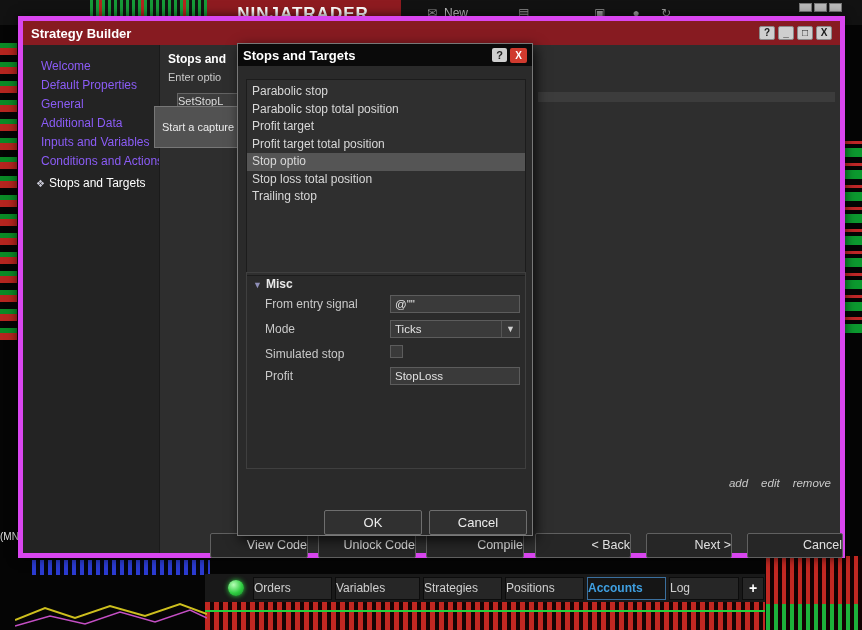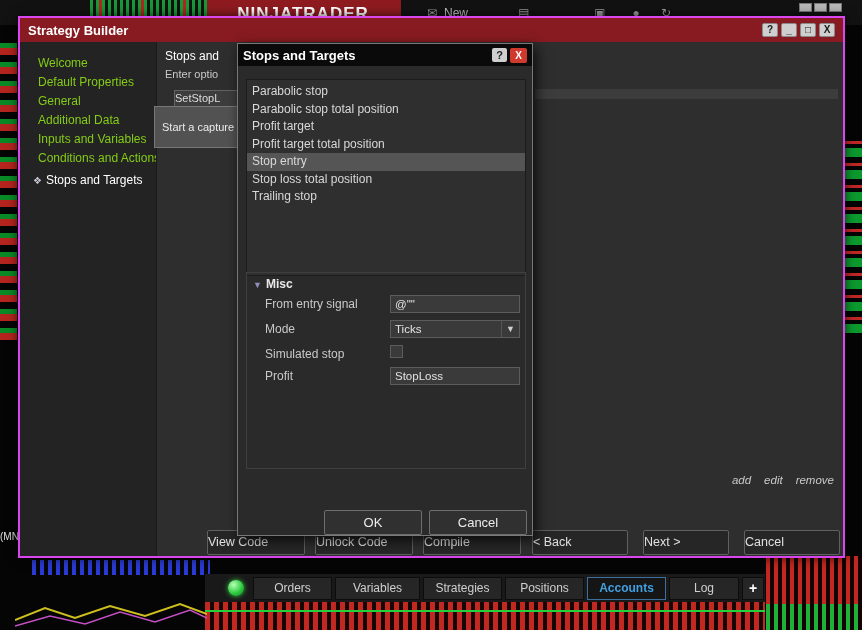--- a/index.html
+++ b/index.html
@@ -32,52 +32,52 @@
   .rightcluster::after{content:"";position:absolute;left:0;bottom:0;width:100%;height:26px;
     background:repeating-linear-gradient(90deg,#1db13a 0 4px,transparent 4px 8px)}
   .waves{position:absolute;left:15px;top:598px;z-index:2}
   .chart-label{position:absolute;left:0;top:531px;color:#e0e0e0;font-size:10px;z-index:2}
 
   
   .tabstrip{position:absolute;left:205px;top:574px;width:560px;height:28px;background:#191919;z-index:6;
             display:flex;align-items:center}
   .status-orb{width:16px;height:16px;border-radius:50%;margin:0 9px 0 23px;flex:0 0 auto;
     background:radial-gradient(circle at 35% 30%,#b6ffb6,#2ecc40 55%,#157a24);box-shadow:0 0 5px #2ecc40}
-  .tab{height:23px;line-height:21px;width:79px;text-align:center;background:#262626;border:1px solid #0c0c0c;
+  .tab{height:23px;line-height:21px;width:79px;background:#262626;border:1px solid #0c0c0c;
        color:#cfcfcf;font-size:12px;margin-right:3px;white-space:nowrap;overflow:hidden}
   .tab.wide{width:85px}
   .tab.narrow{width:70px}
   .tab.active{color:#3f9fe0;font-weight:bold;background:#151515;border-color:#3a6f9e}
   .tab-add{width:22px;height:23px;line-height:20px;text-align:center;color:#fff;font-weight:bold;font-size:14px;
            background:#262626;border:1px solid #0c0c0c}
 
   
-  .sbw{position:absolute;left:18px;top:16px;width:827px;height:542px;background:#2e2e2e;border:2px solid #d946ef;
+  .sbw{position:absolute;left:18px;top:16px;width:827px;height:542px;background:#2e2e2e;border:5px solid #d946ef;
        z-index:10;box-shadow:0 0 10px rgba(0,0,0,.7)}
   .sb-titlebar{position:absolute;left:0;top:0;right:0;height:24px;background:#871b21;display:flex;
                align-items:center;padding:0 8px}
   .sb-title{color:#fff;font-size:13px;font-weight:bold}
   .winbtns{margin-left:auto;display:flex;gap:3px}
   .winbtn{width:16px;height:14px;background:#cfcfcf;border:1px solid #8a8a8a;color:#1a1a1a;font-size:10px;
           line-height:12px;text-align:center;border-radius:2px;font-weight:bold}
   .sb-sidebar{position:absolute;left:0;top:24px;width:137px;bottom:0;background:#232323;
               border-right:1px solid #1a1a1a;padding-top:12px}
-  .side-item{height:19px;line-height:19px;padding-left:18px;font-size:12px;color:#84cc16;white-space:nowrap;overflow:hidden}
+  .side-item{height:19px;line-height:19px;padding-left:18px;font-size:12px;color:#8b5cf6;white-space:nowrap;overflow:hidden}
   .side-item.sel{color:#fff;padding-left:13px;margin-top:3px}
   .side-item.sel .marker{color:#c9c9d6;font-size:10px;margin-right:4px}
   .side-item.finish{margin-top:4px}
-  .content-heading{position:absolute;left:145px;top:31px;font-size:12px;font-weight:normal;color:#fff}
+  .content-heading{position:absolute;left:145px;top:31px;font-size:12px;font-weight:bold;color:#fff}
   .content-desc{position:absolute;left:145px;top:50px;font-size:11px;color:#c9c9c9}
   .mini-btn{position:absolute;left:154px;width:70px;height:17px;background:#3d3d3d;border:1px solid #636363;
             color:#ddd;font-size:11px;line-height:15px;text-align:left;padding-left:0;white-space:nowrap;overflow:hidden}
   .mini-btn.b1{top:72px}.mini-btn.b2{top:96px}
   .band{position:absolute;left:515px;top:71px;right:5px;height:10px;background:#3c3c3c}
   .links-row{position:absolute;right:9px;top:456px;display:flex;gap:13px;font-size:11.5px;font-style:italic;color:#c9c9c9}
   .fbtn{position:absolute;top:512px;height:25px;background:#262626;border:1px solid #606060;color:#e0e0e0;
-        font-size:12.5px;text-align:left;line-height:23px;border-radius:2px}
+        font-size:12.5px;text-align:right;line-height:23px;border-radius:2px}
   .fb-vc{left:187px;width:98px}.fb-uc{left:295px;width:98px}.fb-co{left:403px;width:98px}
   .fb-bk{left:512px;width:96px}.fb-nx{left:623px;width:86px}.fb-ca{left:724px;width:96px}
 
   
   .tooltip{position:absolute;left:154px;top:106px;background:#525252;border:1px solid #777;color:#ececec;
            font-size:11px;padding:14px 7px;z-index:15;white-space:nowrap}
 
   
   .dlg{position:absolute;left:237px;top:43px;width:296px;height:493px;background:#2a2a2a;border:1px solid #787878;
        z-index:20;box-shadow:3px 4px 12px rgba(0,0,0,.75)}
@@ -198,21 +198,21 @@
         <span class="dlg-help">?</span>
         <span class="dlg-close">X</span>
       </span>
     </div>
 
     <div class="dlg-list">
       <div class="dlg-li">Parabolic stop</div>
       <div class="dlg-li">Parabolic stop total position</div>
       <div class="dlg-li">Profit target</div>
       <div class="dlg-li">Profit target total position</div>
-      <div class="dlg-li sel">Stop entry</div>
+      <div class="dlg-li sel">Stop optio</div>
       <div class="dlg-li">Stop loss total position</div>
       <div class="dlg-li">Trailing stop</div>
     </div>
 
     <div class="misc-box">
       <div class="misc-head"><span class="tri">▼</span><span>Misc</span></div>
       <div class="prow-label pl1">From entry signal</div>
       <div class="pctl pc1">@""</div>
       <div class="prow-label pl2">Mode</div>
       <div class="pctl pc2"><span class="sel-arrow">▼</span><span>Ticks</span></div>

